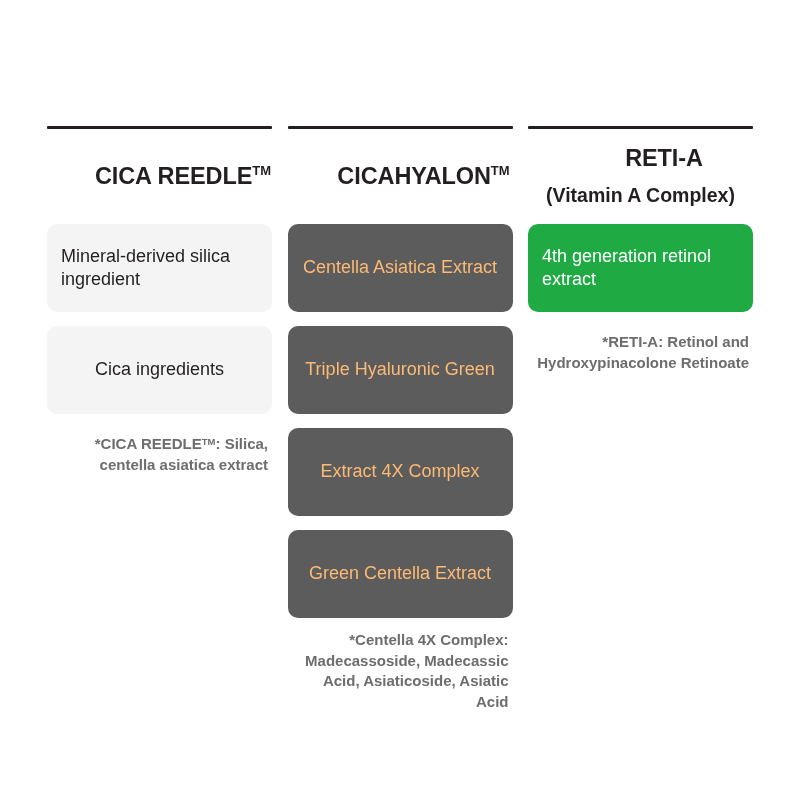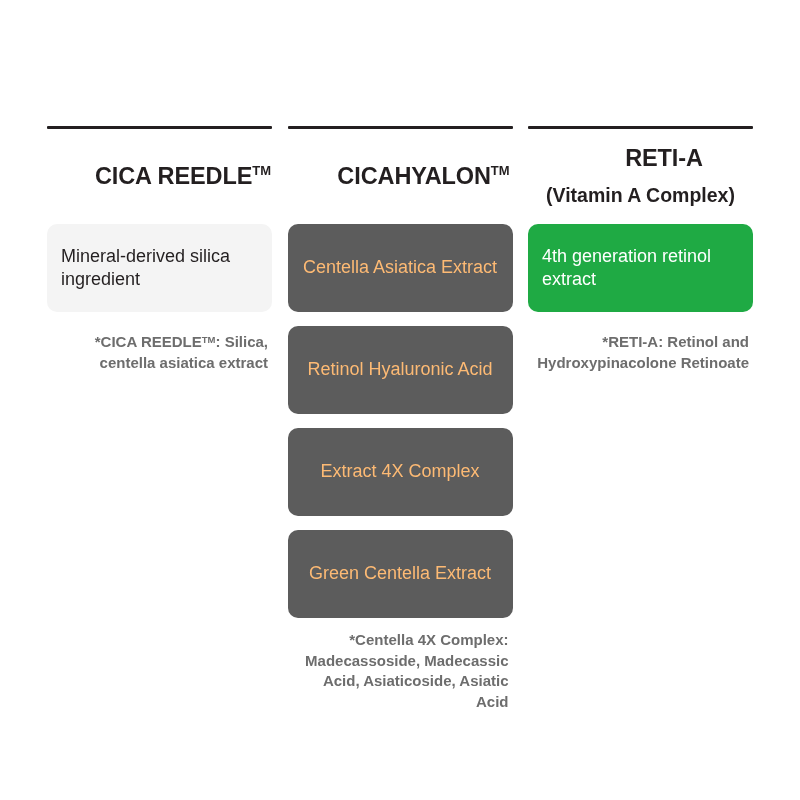--- a/index.html
+++ b/index.html
@@ -144,38 +144,41 @@
       <div class="rule"></div>
 
       <div class="heading-block">
         <div class="heading"><span>CICA REEDLE</span><span class="tm">TM</span></div>
       </div>
 
       <div class="cards">
         <div class="card card-light">
           <span>Mineral-derived silica ingredient</span>
         </div>
+        <div class="card card-light">
+          <span>Cica ingredients</span>
+        </div>
       </div>
 
       <div class="footnote footnote-gap-1"><span>*CICA REEDLE</span><span class="tm-s">TM</span><span>: Silica, centella asiatica extract</span></div>
     </div>
 
     <div class="column">
       <div class="rule"></div>
 
       <div class="heading-block">
         <div class="heading"><span>CICAHYALON</span><span class="tm">TM</span></div>
       </div>
 
       <div class="cards">
         <div class="card card-dark">
           <span>Centella Asiatica Extract</span>
         </div>
         <div class="card card-dark">
-          <span>Retinol Hyaluronic Acid</span>
+          <span>Triple Hyaluronic Green</span>
         </div>
         <div class="card card-dark">
           <span>Extract 4X Complex</span>
         </div>
         <div class="card card-dark">
           <span>Green Centella Extract</span>
         </div>
       </div>
 
       <div class="footnote footnote-gap-2">*Centella 4X Complex: Madecassoside, Madecassic Acid, Asiaticoside, Asiatic Acid</div>

